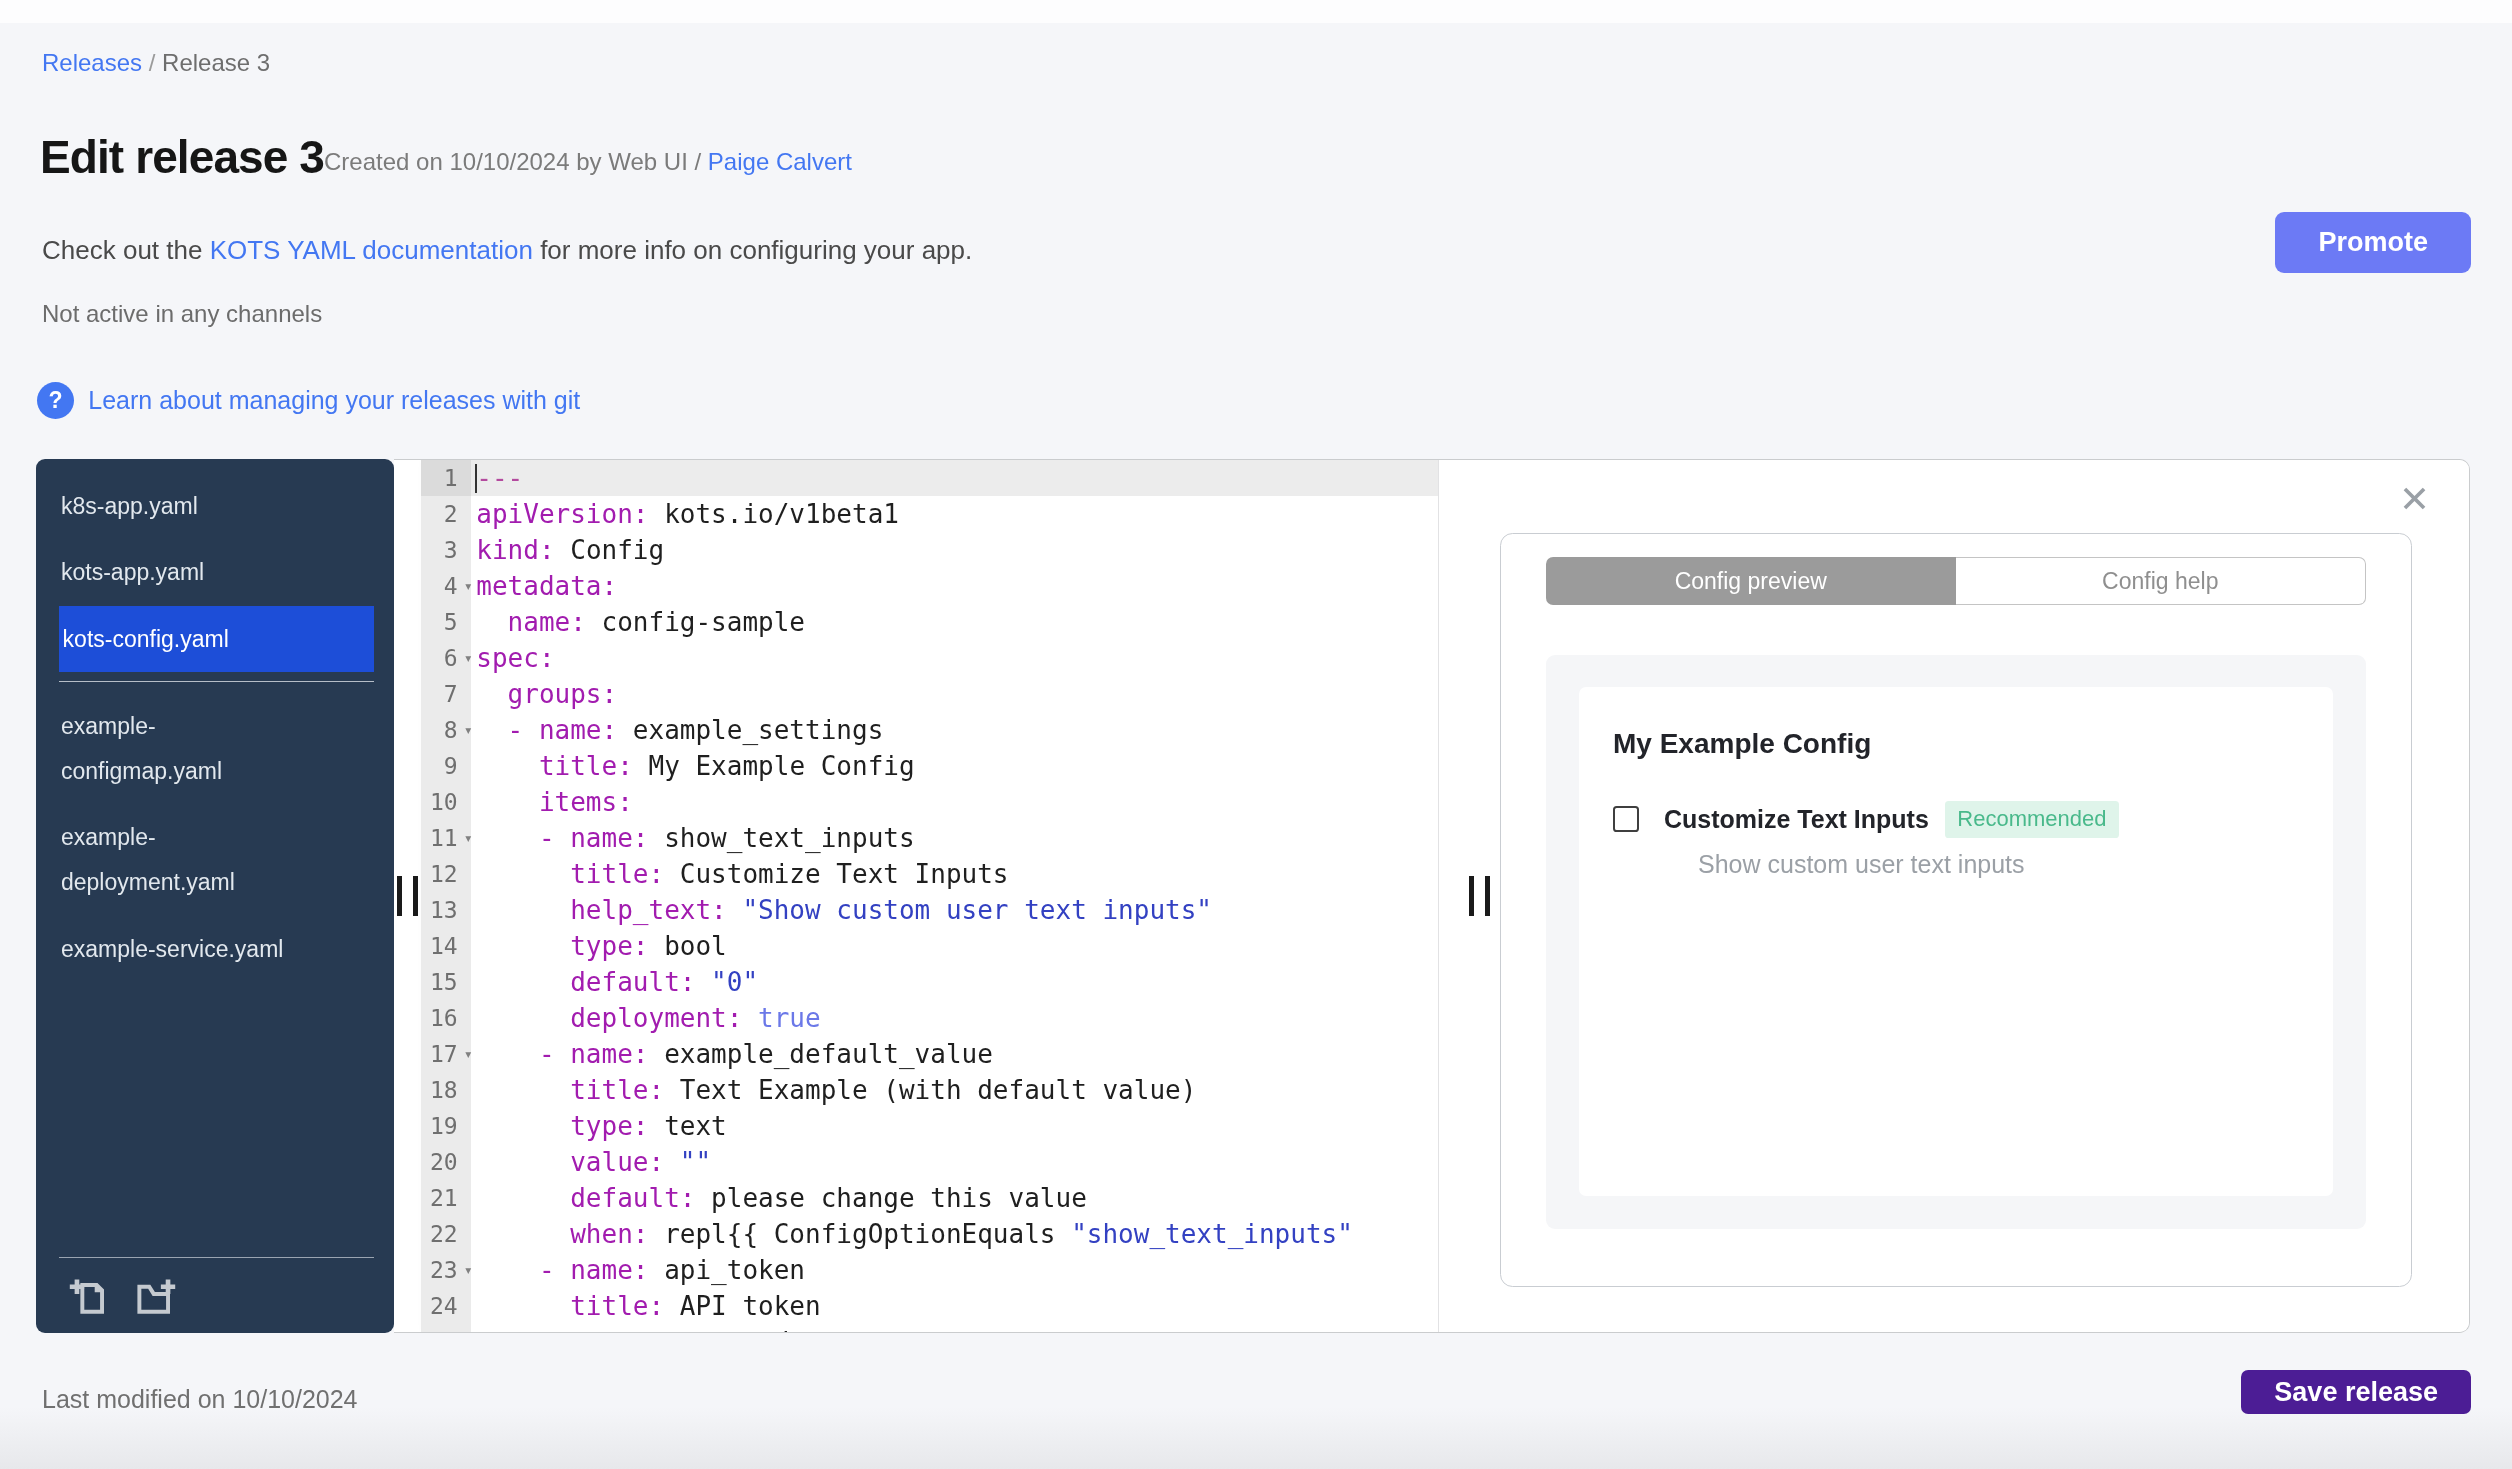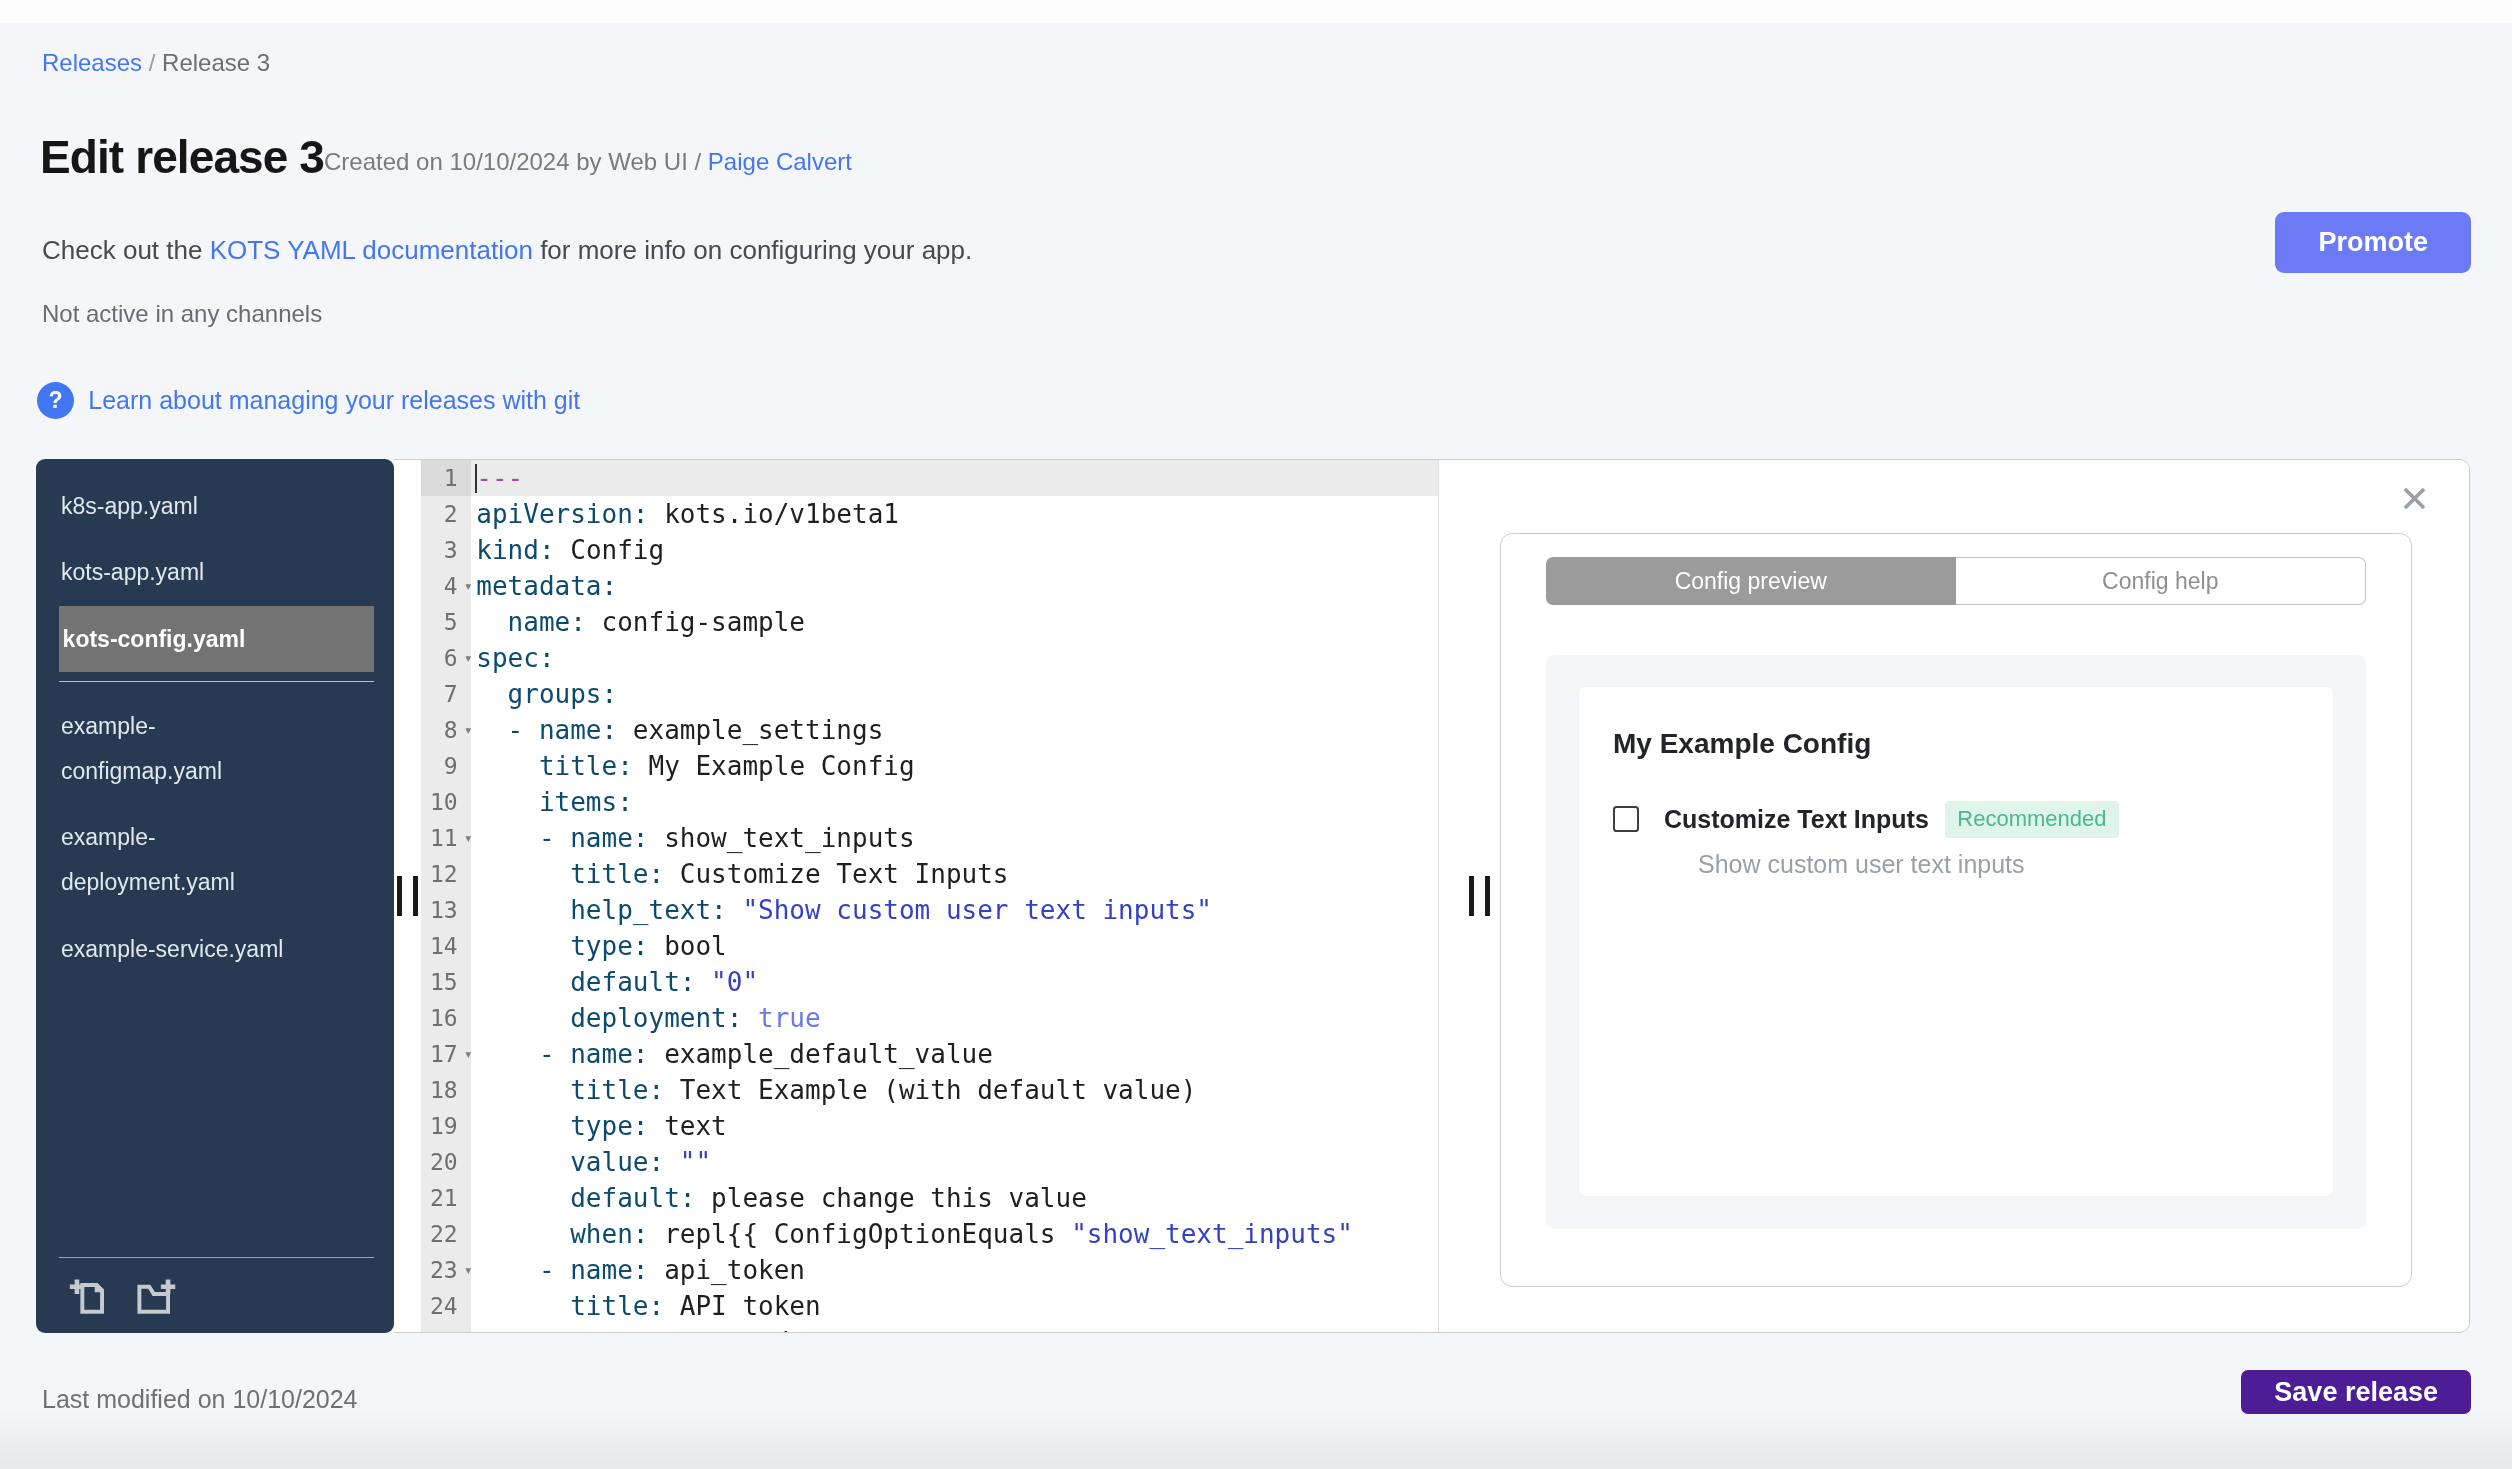--- a/index.html
+++ b/index.html
@@ -40,21 +40,21 @@
     font-size:23px; font-weight:700; display:flex; align-items:center; justify-content:center; }
   .git-link { font-size:25px; color:#4377f2; }
 
   
   .main { position:absolute; left:36px; top:459px; width:2434px; height:874px; }
 
   .sidebar { position:absolute; left:0; top:0; bottom:0; width:358px; background:#273a52;
     border-radius:9px; z-index:2; overflow:hidden; }
   .file-list { list-style:none; padding-top:14.3px; }
   .file-item { padding:10.7px 25px; font-size:23px; line-height:45px; color:#e2e8ee; cursor:pointer; }
-  .file-item.selected { background:#737373; color:#fff; font-weight:700;
+  .file-item.selected { background:#1d4ed8; color:#fff; font-weight:400;
     margin:0 19.6px 0 23px; padding:10.7px 5.3px 10.7px 3.6px; }
   .side-divider { border:none; border-top:1.8px solid #b6bec8; margin:9px 19.6px 9px 23px; }
   .sidebar-footer { position:absolute; left:0; right:0; bottom:0; padding-bottom:14.3px; }
   .sidebar-footer hr { border:none; border-top:1.8px solid #9aa4b1; margin:0 19.6px 0 23px; }
   .footer-icons { display:flex; gap:23px; padding:18px 0 0 32px; }
   .footer-icons svg { cursor:pointer; }
 
   
   .content-box { position:absolute; left:358px; right:0; top:0; bottom:0; background:#fff;
     border:1.8px solid #caccce; border-left:none; border-radius:0 10.7px 10.7px 0;
@@ -67,21 +67,21 @@
     border-right:1.8px solid #e2e2e4; box-shadow:2.7px 0 7.1px rgba(0,0,0,.06);
     font-family:"DejaVu Sans Mono", monospace; cursor:text; }
   .cl { display:flex; height:36px; }
   .cl.active { background:#ececec; }
   .gut { width:50px; flex:none; background:#ebebeb; text-align:right; padding-right:13.4px;
     font-size:23px; line-height:36px; color:#6f6f6f; position:relative; }
   .cl.active .gut { background:#dbdbdb; }
   .fold { position:absolute; right:-1.8px; top:0; font-size:15px; line-height:36px; color:#808080; cursor:pointer; }
   .codeline { position:relative; padding-left:5.3px; font-size:26px; line-height:36px; white-space:pre; }
   .caret { position:absolute; left:3.6px; top:3.6px; width:2.7px; height:29px; background:#333; }
-  .tok-key  { color:#0c4a6e; }
+  .tok-key  { color:#a21caf; }
   .tok-plain{ color:#1f1f1f; }
   .tok-str  { color:#3341c2; }
   .tok-bool { color:#6b78e8; }
   .tok-doc  { color:#b44a9e; }
 
   
   .panel { flex:1; position:relative; background:#fff; }
   .panel-handle { position:absolute; left:30px; top:50%; transform:translateY(-50%); cursor:col-resize; }
   .close-btn { position:absolute; top:21.4px; right:39px; font-size:37px; color:#9aa0a6;
     background:none; border:none; cursor:pointer; line-height:1; font-family:"Liberation Sans",sans-serif; }

